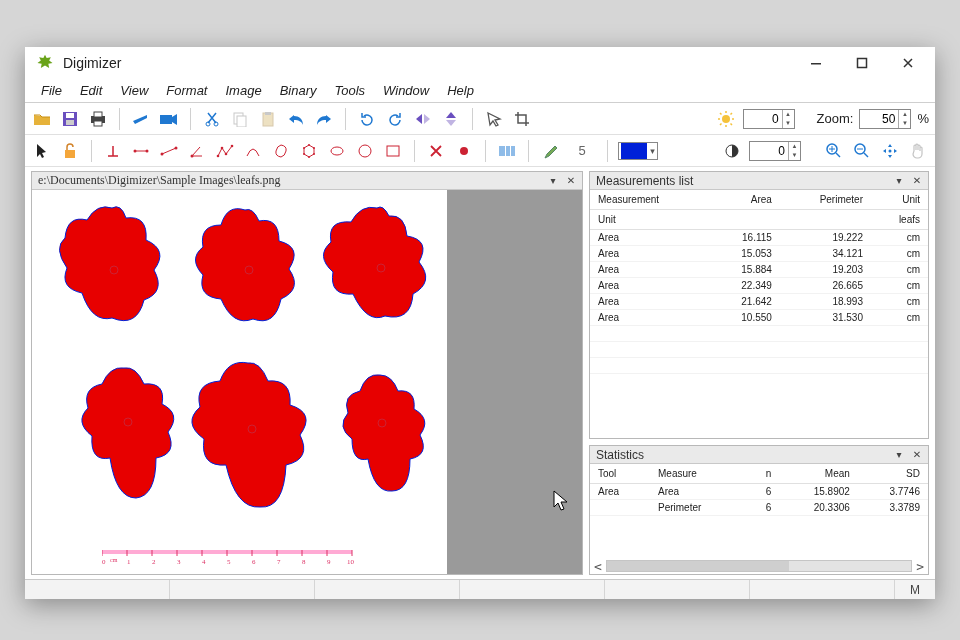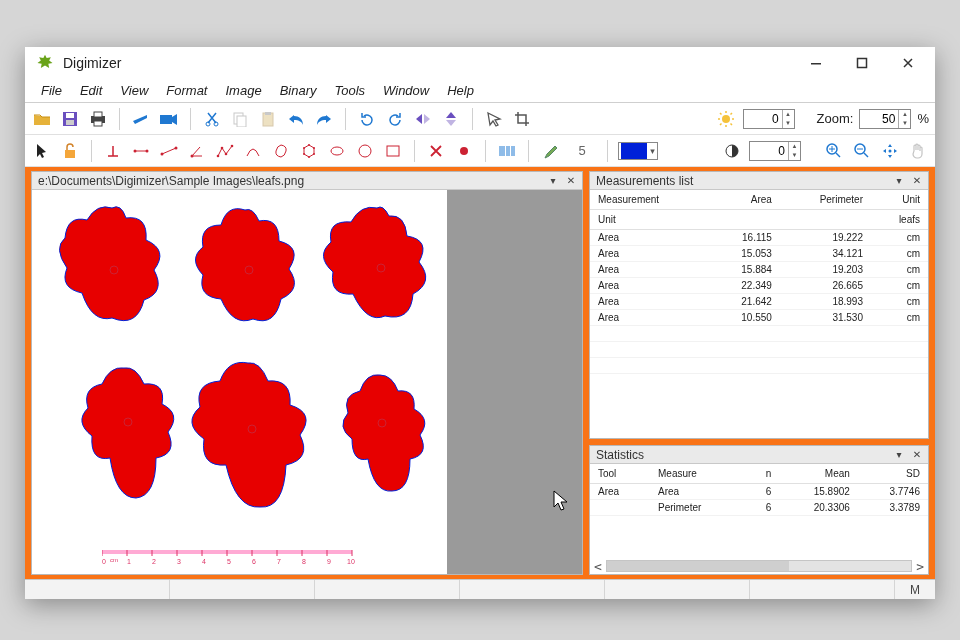--- a/index.html
+++ b/index.html
@@ -10,21 +10,21 @@
     color: #222;
     width: 960px;
     height: 640px;
     overflow: hidden;
     position: relative;
   }
   .window {
     position: absolute;
     left: 25px; top: 47px;
     width: 910px; height: 552px;
-    background: #f97316;
+    background: #ffffff;
     box-shadow: 0 6px 24px rgba(0,0,0,.35);
     display: flex;
     flex-direction: column;
   }
   .titlebar {
     height: 32px;
     background: #fff;
     display: flex;
     align-items: center;
     padding: 0 4px 0 10px;
@@ -108,21 +108,21 @@
     height: 18px;
     background: #eaeaea;
     border-bottom: 1px solid #c8c8c8;
     display: flex;
     align-items: center;
     padding: 0 3px 0 6px;
     font-size: 12px;
   }
   .panel-header .hlabel { flex:1; color:#333; white-space:nowrap; overflow:hidden; text-overflow:ellipsis;}
   .pbtn { width:16px; height:14px; margin-left:2px; cursor:pointer; display:flex; align-items:center; justify-content:center; font-size:10px; color:#444;}
-  .left-panel { flex: 0 0 552px; }
+  .left-panel { flex: 0 0 552px; font-family: Liberation Serif, serif; }
   .right-col { flex: 1; display:flex; flex-direction:column; gap:6px; min-height:0; }
   .canvas-area { flex:1; display:flex; position:relative; }
   .canvas-white { background:#fff; width: 415px; position:relative; }
   .canvas-grey { flex:1; background:#9a9a9a; }
   .scale-bar {
     position:absolute; left:70px; bottom:8px;
     height:20px;
     font-size:8px; color:#888;
   }
   .leaf { position:absolute; }

